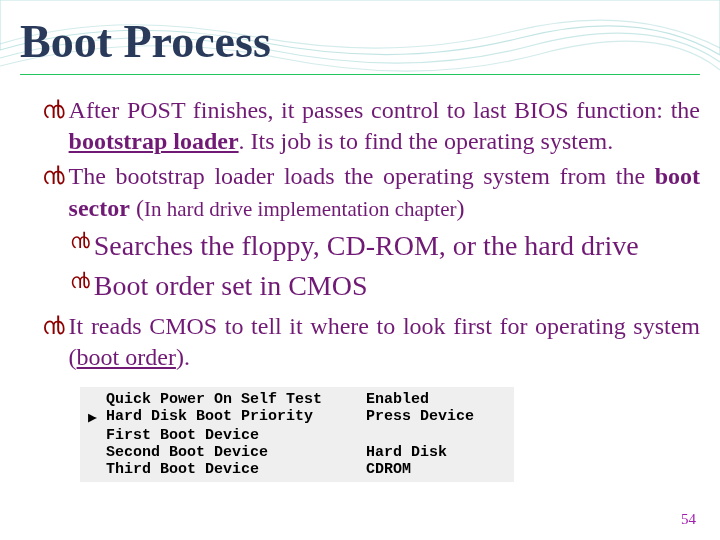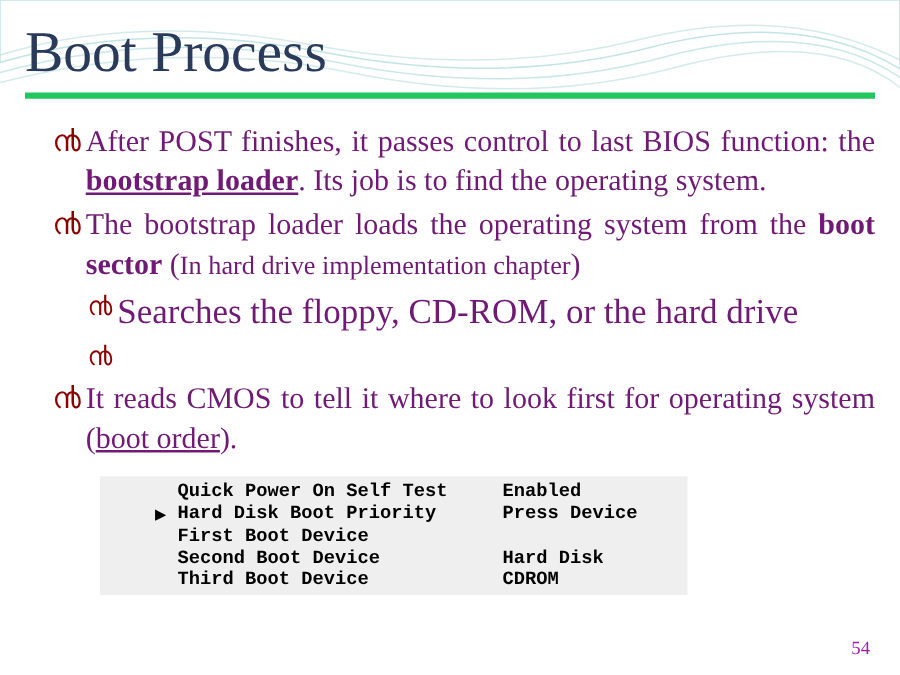--- a/index.html
+++ b/index.html
@@ -22,22 +22,22 @@
   }
   .content {
     position: relative;
     z-index: 1;
     padding: 15px 20px 0 20px;
   }
   .title {
     font-size: 46px;
     color: #2a3a5a;
     margin: 0 0 20px 0;
-    font-weight: normal;
-    border-bottom: 5px solid #22c55e;
+    font-weight: bold;
+    border-bottom: 1px solid #22c55e;
     padding-bottom: 6px;
   }
   .bullet-list {
     margin: 0;
     padding: 0;
   }
   .bullet-item {
     display: flex;
     align-items: flex-start;
     margin-bottom: 4px;
@@ -79,21 +79,20 @@
     background: #efefef;
     font-family: 'Courier New', monospace;
     font-size: 15px;
     font-weight: bold;
     color: #000;
     display: inline-block;
     padding: 4px 8px;
   }
   .bios-row {
     display: flex;
-    margin-left: 36px;
   }
   .bios-arrow {
     width: 18px;
   }
   .bios-label {
     width: 260px;
   }
   .bios-value {
     width: 140px;
   }
@@ -130,20 +129,21 @@
       <span class="bullet-text"><span>The bootstrap loader loads the operating system from the </span><span class="bold">boot sector</span><span> (</span><span class="small">In hard drive implementation chapter</span><span>)</span></span>
     </div>
 
     <div class="bullet-item level2">
       <span class="bullet-glyph l2">൯</span>
       <span class="bullet-text l2">Searches the floppy, CD-ROM, or the hard drive</span>
     </div>
 
     <div class="bullet-item level2">
       <span class="bullet-glyph l2">൯</span>
+      <span class="bullet-text l2">Boot order set in CMOS</span>
     </div>
 
     <div class="bullet-item level1" style="margin-top:6px">
       <span class="bullet-glyph">൯</span>
       <span class="bullet-text"><span>It reads CMOS to tell it where to look first for operating system (</span><span style="text-decoration:underline">boot order</span><span>).</span></span>
     </div>
 
   </div>
 
   <div class="bios-table">

